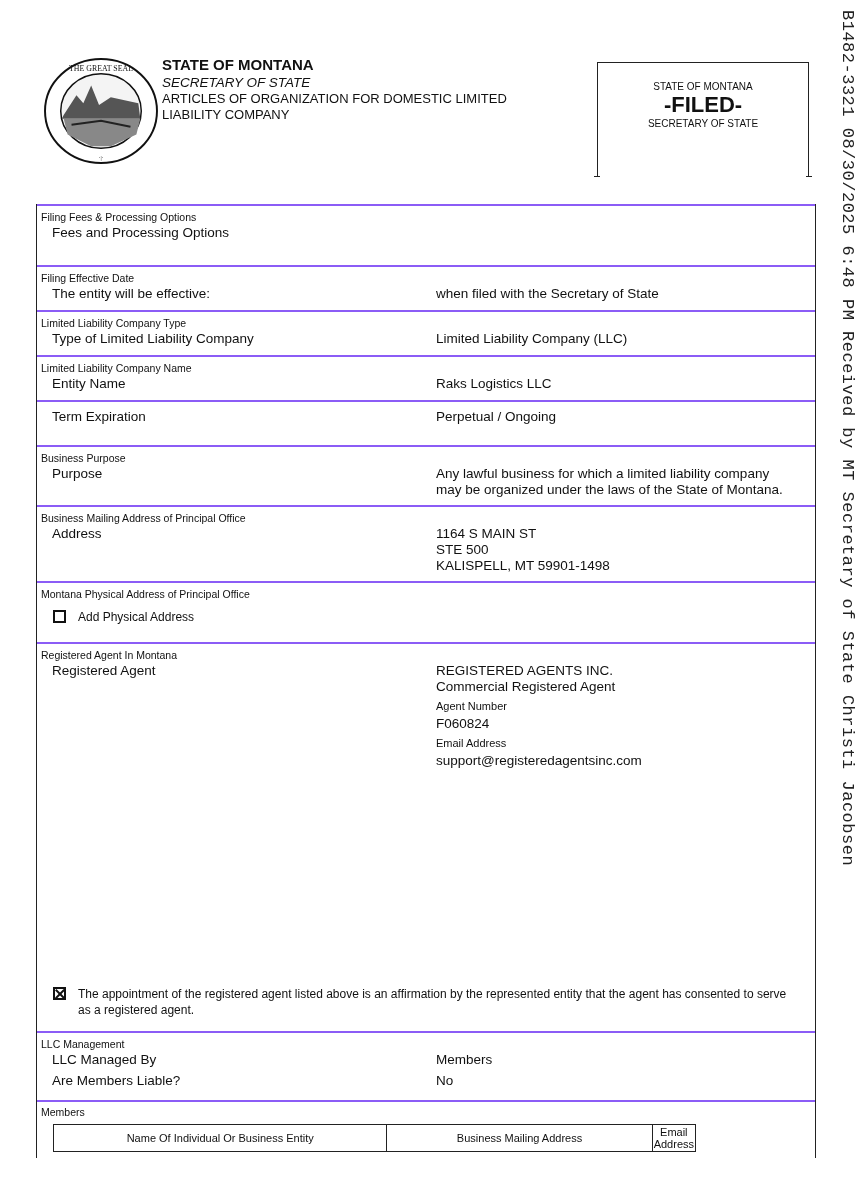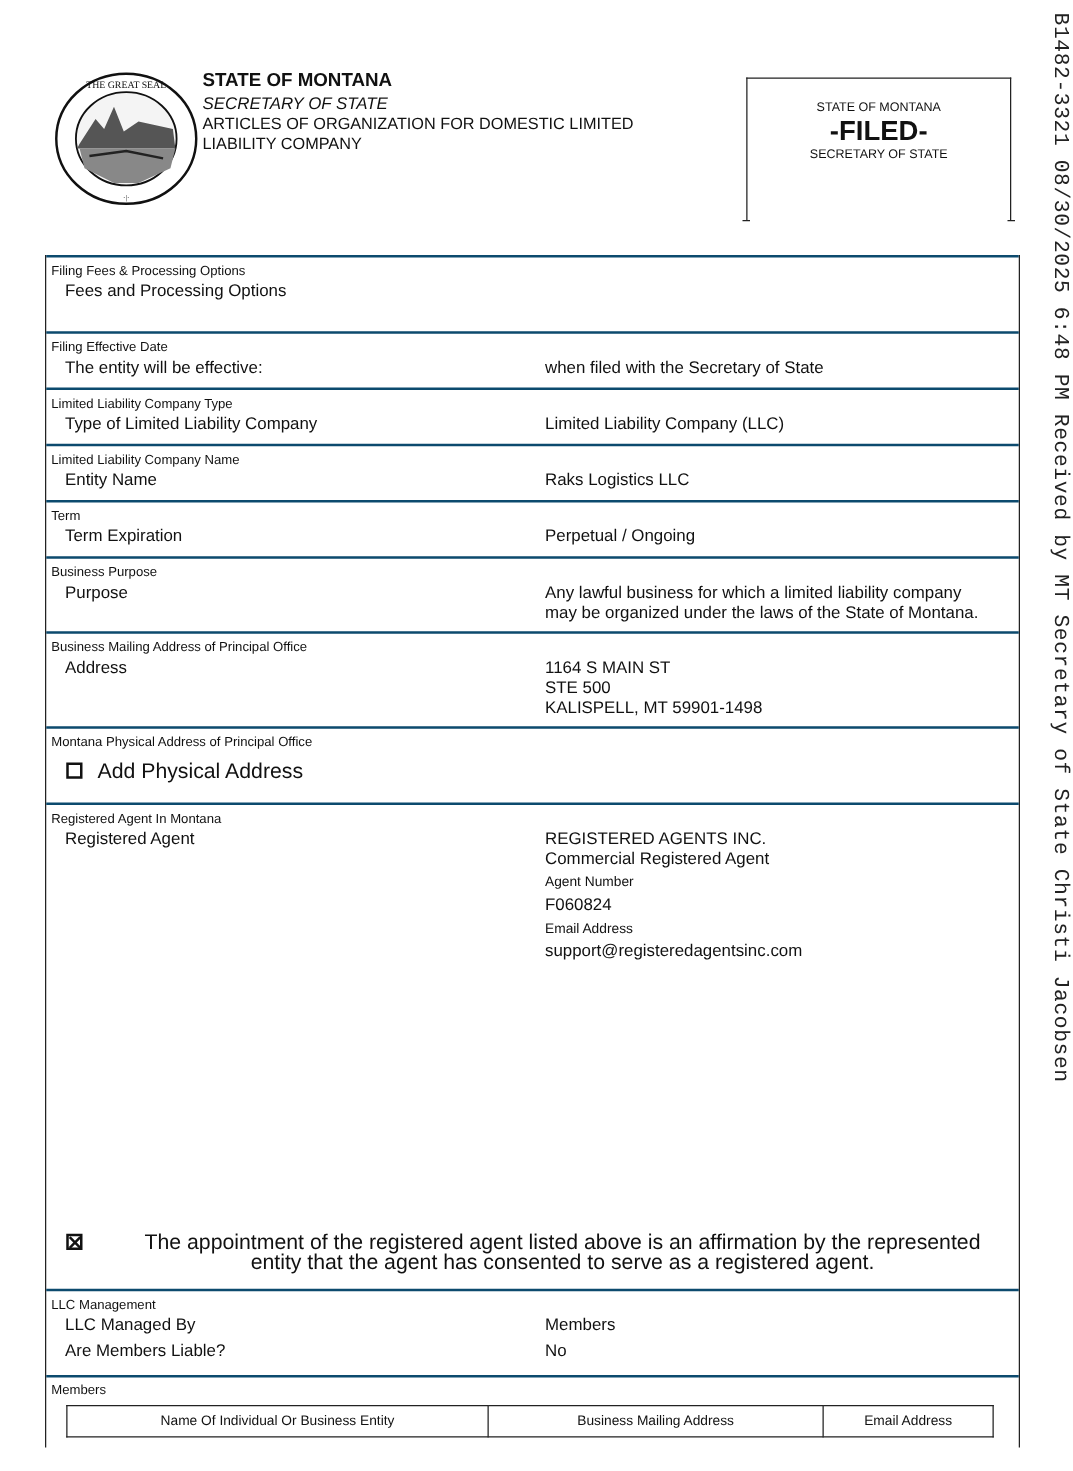--- a/index.html
+++ b/index.html
@@ -10,33 +10,33 @@
   .hdr .sos { font-style:italic; font-size:13.5px; line-height:17px; }
   .hdr .title { font-size:13px; line-height:16px; width:380px; }
   .stamp { position:absolute; left:597px; top:62px; width:210px; height:113px; border-left:1px solid #222; border-right:1px solid #222; border-top:1px solid #222; }
   .stamp .c1 { position:absolute; left:-4px; bottom:-1px; width:6px; height:1px; background:#222; }
   .stamp .c2 { position:absolute; right:-4px; bottom:-1px; width:6px; height:1px; background:#222; }
   .stamp .l1 { text-align:center; font-size:10px; margin-top:18px; }
   .stamp .l2 { text-align:center; font-size:22px; font-weight:bold; line-height:24px; margin-top:1px; }
   .stamp .l3 { text-align:center; font-size:10px; margin-top:1px; }
   .vert { position:absolute; left:838px; top:10px; writing-mode:vertical-rl; font-family:"Liberation Mono", monospace; font-size:17px; letter-spacing:0.5px; color:#222; white-space:nowrap; }
   .form { position:absolute; left:36px; top:204px; width:778px; border-left:1px solid #222; border-right:1px solid #222; }
-  .sec { border-top:2px solid #0c4a6e; position:relative; padding:5px 0 6px 0; }
+  .sec { border-top:2px solid #8b5cf6; position:relative; padding:5px 0 6px 0; }
   .sec .cap { font-size:10.5px; line-height:12px; padding-left:4px; }
   .row { display:flex; font-size:13.5px; line-height:16px; margin-top:2px; }
   .row .lbl { width:384px; padding-left:15px; box-sizing:border-box; }
   .row .val { padding-left:15px; }
   .val div { }
   .small { font-size:11px; line-height:14px; margin-top:4px; }
-  .chk { display:flex; align-items:flex-start; padding-left:16px; font-size:17px; line-height:16px;text-align:center; }
+  .chk { display:flex; align-items:flex-start; padding-left:16px; font-size:12px; line-height:16px; }
   .box { width:13px; height:13px; border:2px solid #111; box-sizing:border-box; margin-right:12px; flex:none; margin-top:1px; position:relative; }
   .box.x::before, .box.x::after { content:""; position:absolute; left:-1px; top:3.5px; width:12px; height:2px; background:#111; }
   .box.x::before { transform:rotate(45deg); }
   .box.x::after { transform:rotate(-45deg); }
-  .mtable { margin:6px 0 0 16px; border-collapse:collapse; width:742px; font-size:11px; }
+  .mtable { margin:6px 0 0 16px; border-collapse:collapse; width:643px; font-size:11px; }
   .mtable th { border:1px solid #222; font-weight:normal; height:22px; text-align:center; }
 </style>
 </head>
 <body>
 
 <svg class="seal" viewBox="0 0 120 112">
   <ellipse cx="60" cy="56" rx="57" ry="53" fill="none" stroke="#111" stroke-width="2"></ellipse>
   <ellipse cx="60" cy="56" rx="41" ry="38" fill="#f4f4f4" stroke="#111" stroke-width="1.5"></ellipse>
   <path d="M22 60 L35 40 L42 48 L50 30 L58 50 L70 42 L98 48 L100 64 L20 64 Z" fill="#555"></path>
   <path d="M22 64 L100 64 L96 80 L70 92 L50 92 L26 80 Z" fill="#888"></path>
@@ -88,21 +88,20 @@
 
   <div class="sec" style="height:32px;">
     <div class="cap">Limited Liability Company Name</div>
     <div class="row">
       <div class="lbl">Entity Name</div>
       <div class="val">Raks Logistics LLC</div>
     </div>
   </div>
 
   <div class="sec" style="height:32px;">
-    <div class="cap">Term</div>
     <div class="row">
       <div class="lbl">Term Expiration</div>
       <div class="val">Perpetual / Ongoing</div>
     </div>
   </div>
 
   <div class="sec" style="height:47px;">
     <div class="cap">Business Purpose</div>
     <div class="row">
       <div class="lbl">Purpose</div>
@@ -136,21 +135,21 @@
       <div class="lbl">Registered Agent</div>
       <div class="val">
         <div>REGISTERED AGENTS INC.</div>
         <div>Commercial Registered Agent</div>
         <div class="small">Agent Number</div>
         <div style="margin-top:3px;">F060824</div>
         <div class="small">Email Address</div>
         <div style="margin-top:3px;">support@registeredagentsinc.com</div>
       </div>
     </div>
-    <div class="chk" style="position:absolute; top:342px; left:0; width:740px;gap:29px;">
+    <div class="chk" style="position:absolute; top:342px; left:0; width:740px;">
       <span class="box x"></span>
       <span>The appointment of the registered agent listed above is an affirmation by the represented entity that the agent has consented to serve as a registered agent.</span>
     </div>
   </div>
 
   <div class="sec" style="height:56px;">
     <div class="cap">LLC Management</div>
     <div class="row">
       <div class="lbl">LLC Managed By</div>
       <div class="val">Members</div>

